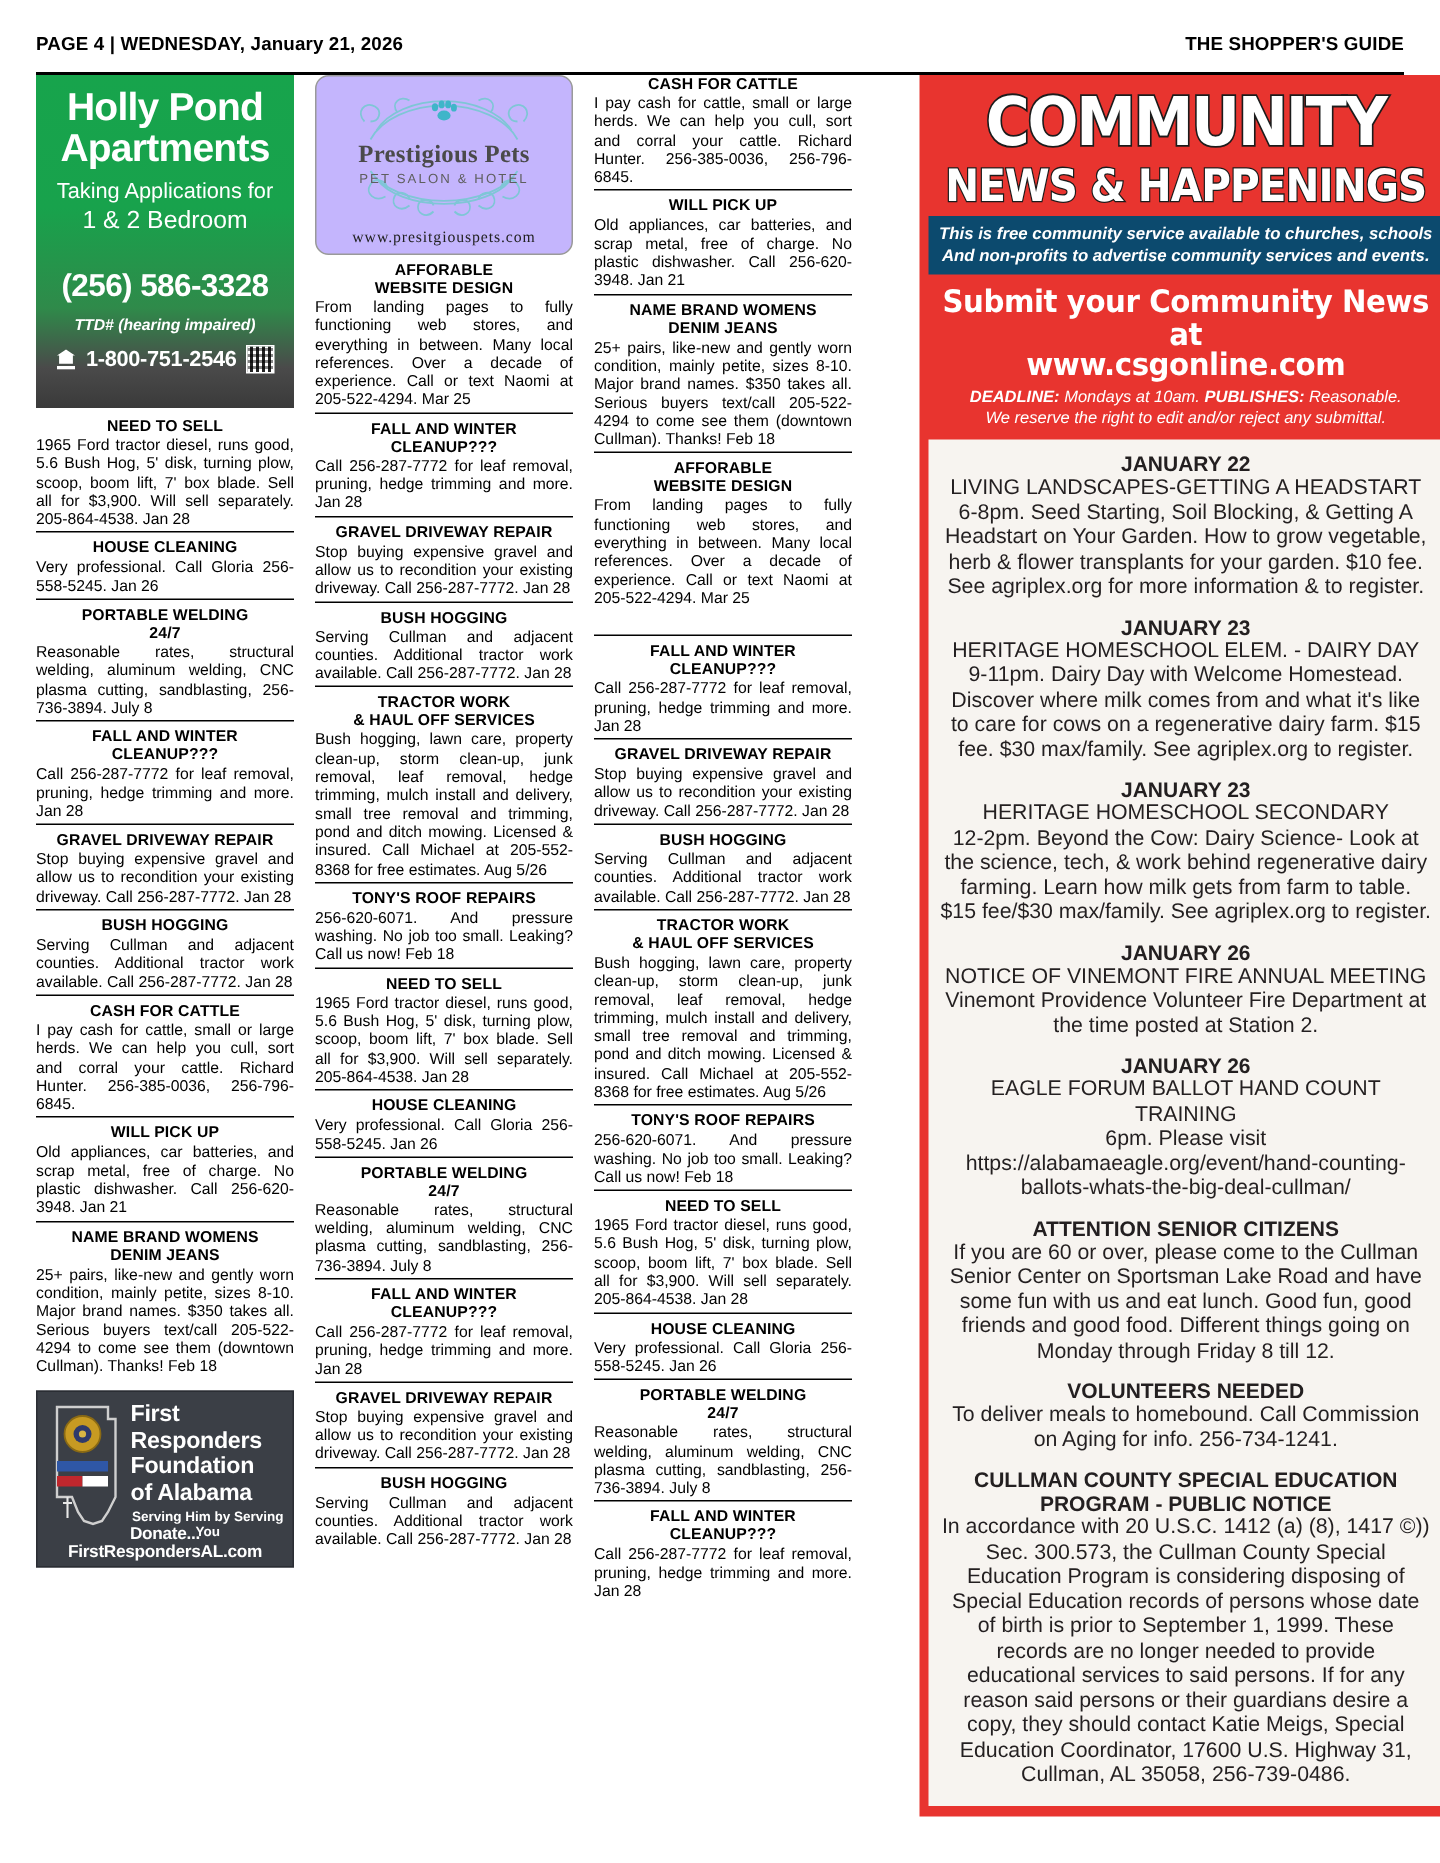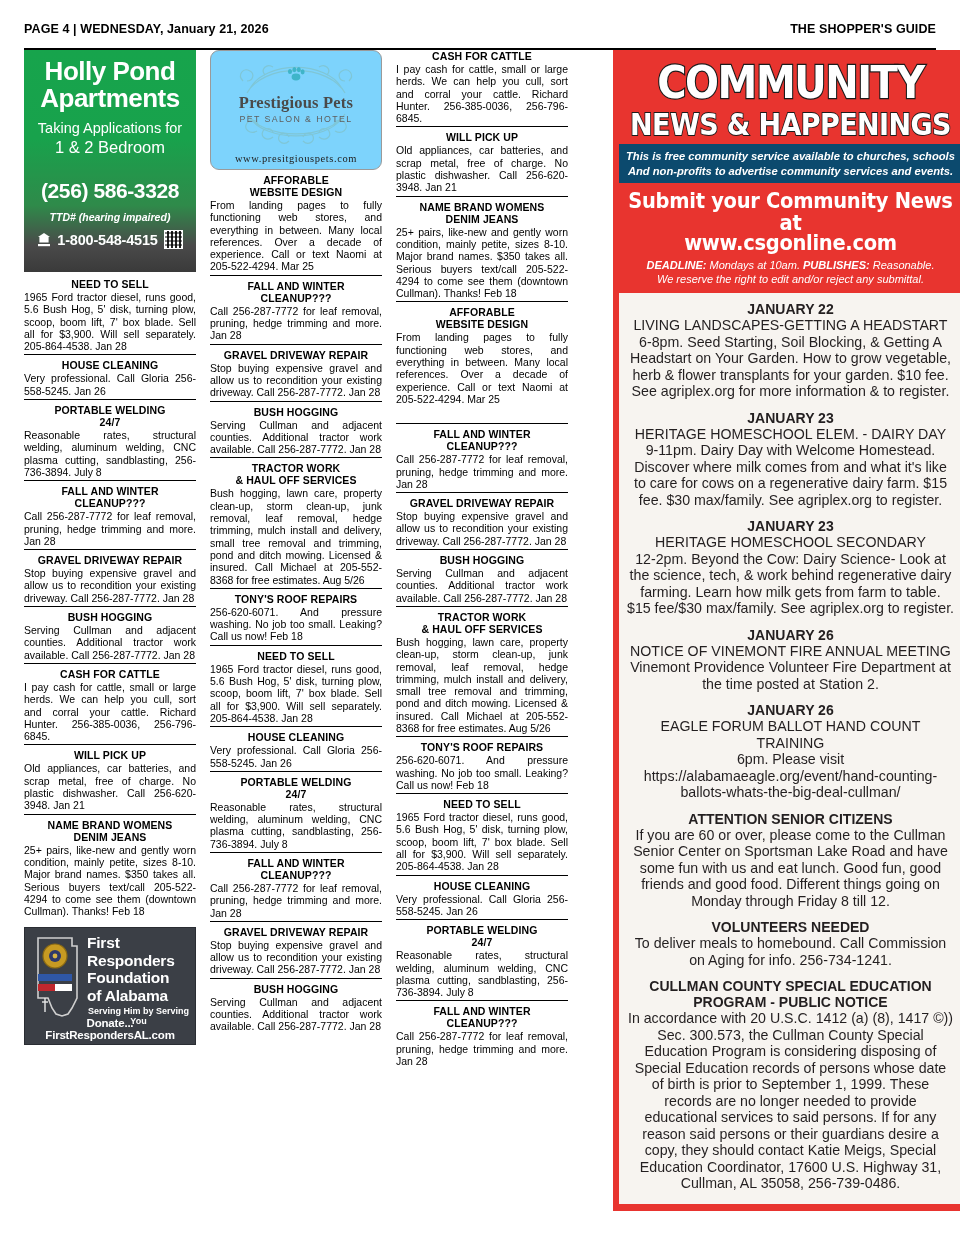--- a/index.html
+++ b/index.html
@@ -61,21 +61,21 @@
   .hp-foot .tollfree{font-size:14.5px;font-weight:bold;letter-spacing:-.2px;}
   .eho{width:14px;height:15px;}
   .qr{width:17px;height:17px;background:
      repeating-linear-gradient(90deg,#fff 0 2px,#222 2px 4px),
      repeating-linear-gradient(0deg,rgba(255,255,255,.0) 0 2px,rgba(34,34,34,.55) 2px 4px);
      background-blend-mode:multiply;border:1px solid #fff;}
 
   
   .pets{
     width:172px;height:120px;box-sizing:border-box;border:1.5px solid #9a9a9a;border-radius:9px;
-    background:#7dd3fc;margin-bottom:4px;position:relative;overflow:hidden;
+    background:#c4b5fd;margin-bottom:4px;position:relative;overflow:hidden;
   }
   .pets .logo{position:absolute;left:0;right:0;top:4px;text-align:center;}
   .pets .brand{font-family:"Liberation Serif", serif;font-size:16.5px;font-weight:bold;color:#4a4a4a;letter-spacing:.2px;}
   .pets .sub{font-size:8.8px;color:#5e5e5e;letter-spacing:1.4px;margin-top:1px;}
   .pets .web{
     position:absolute;left:0;right:0;bottom:5px;text-align:center;
     font-family:"Liberation Serif", serif;font-size:10.5px;letter-spacing:.6px;color:#222;
   }
   .pets .swirl{position:absolute;left:50%;transform:translateX(-50%);top:6px;}
 
@@ -158,21 +158,21 @@
         <div class="hp-t3">1 &amp; 2 Bedroom</div>
         <div class="hp-phone">(256) 586-3328</div>
         <div class="hp-ttd">TTD# (hearing impaired)</div>
         <div class="hp-foot">
           <span class="eho">
             <svg width="14" height="15" viewBox="0 0 14 15">
               <path d="M7 1 L13 5 L11.6 5 L11.6 10.5 L2.4 10.5 L2.4 5 L1 5 Z" fill="#ffffff"></path>
               <rect x="1" y="12" width="12" height="2.2" fill="#ffffff"></rect>
             </svg>
           </span>
-          <span class="tollfree">1-800-548-4515</span>
+          <span class="tollfree">1-800-751-2546</span>
           <span class="qr"></span>
         </div>
       </div>
 
       <div class="ad">
         <div class="hd">NEED TO SELL</div>
         <div class="bd">1965 Ford tractor diesel, runs good, 5.6 Bush Hog, 5' disk, turning plow, scoop, boom lift, 7' box blade. Sell all for $3,900. Will sell separately.  205-864-4538. Jan 28</div>
       </div>
       <div class="ad">
         <div class="hd">HOUSE CLEANING</div>

